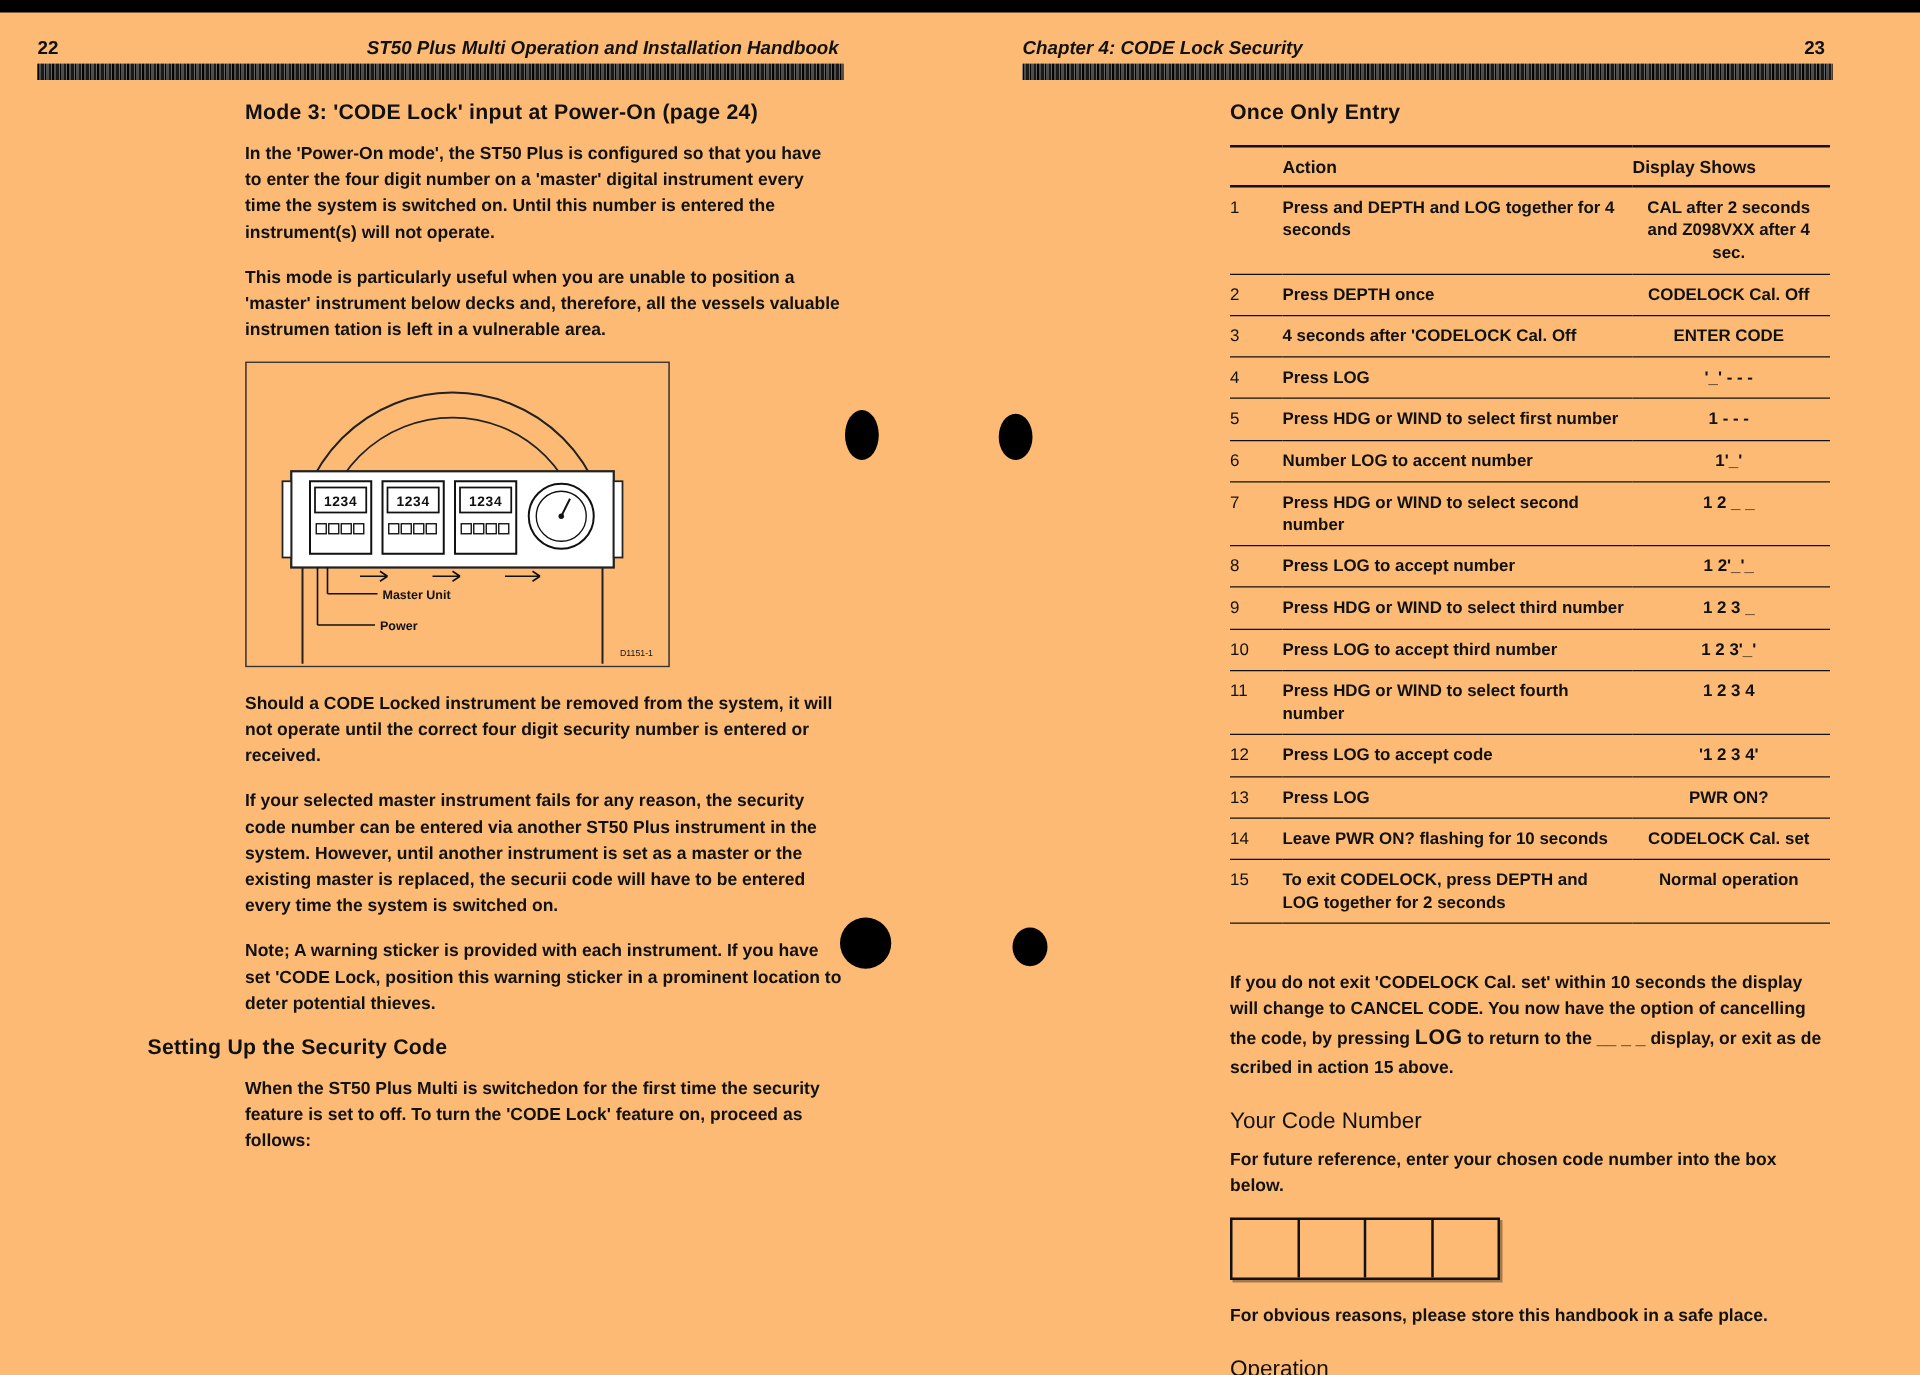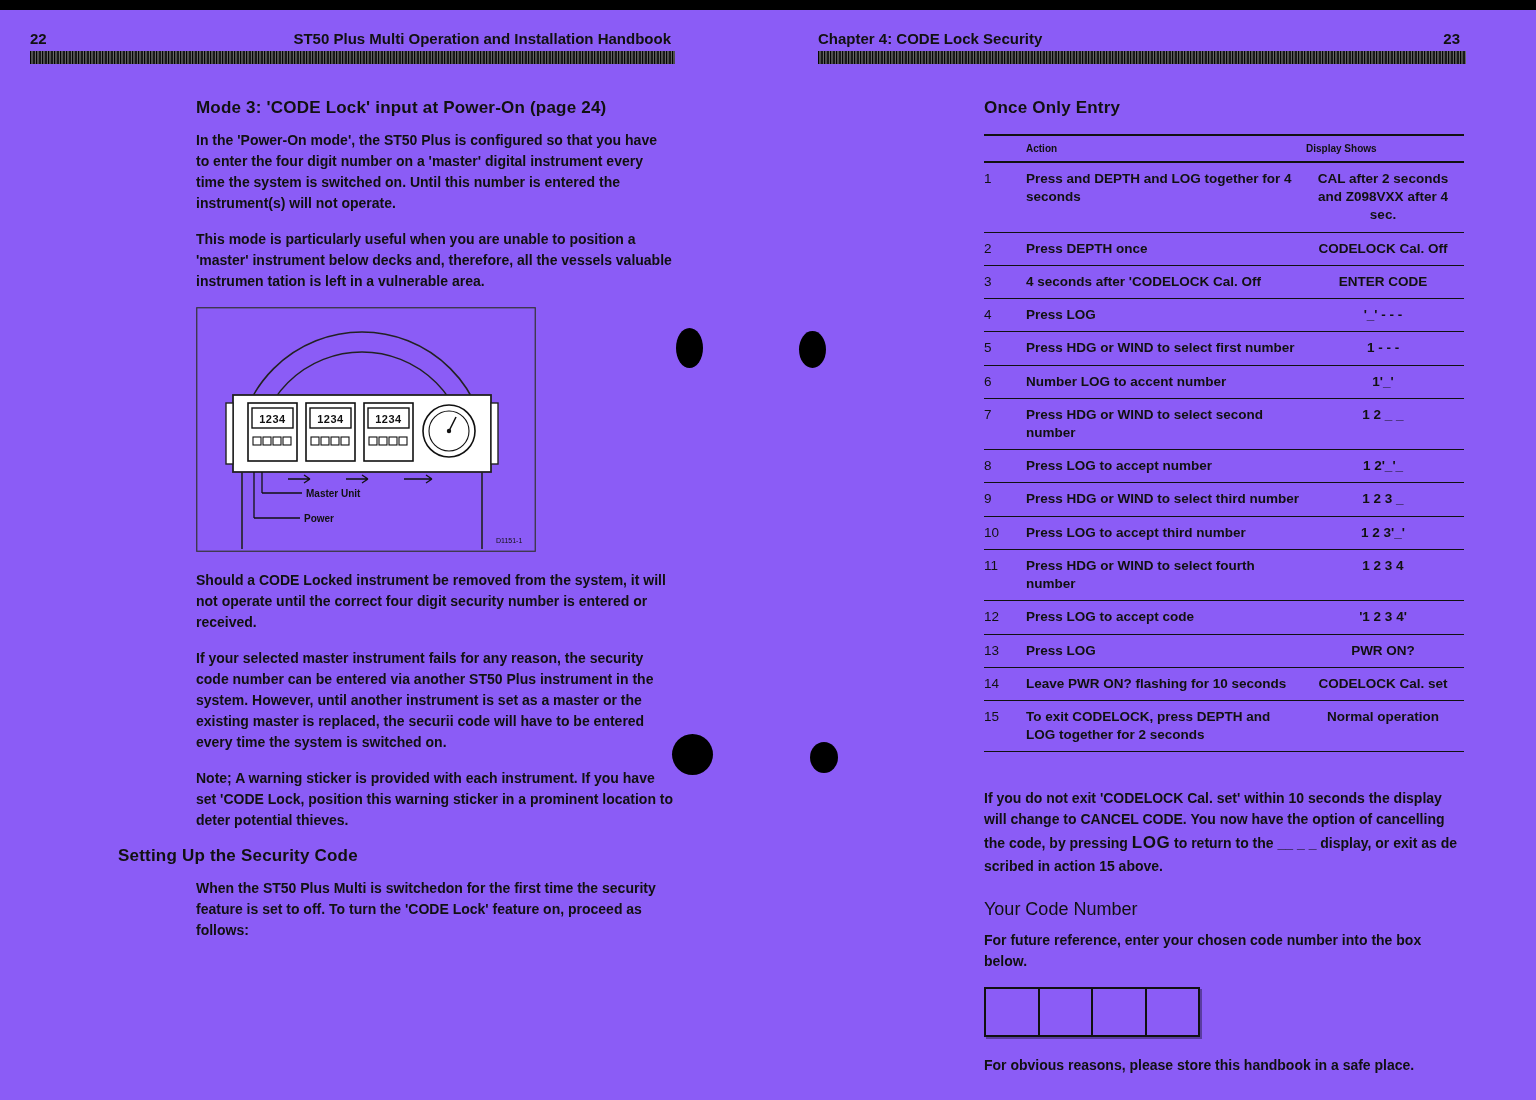--- a/index.html
+++ b/index.html
@@ -1,39 +1,39 @@
 <!DOCTYPE html>
 <html><head>
 <meta charset="utf-8">
 <style>
   html,body{margin:0;padding:0;background:#fff;}
   .sheet{
-    position:relative;width:1536px;height:1100px;background:#8b5cf6;
+    position:relative;width:1536px;height:1100px;background:#fdba74;
     font-family:"Liberation Sans",sans-serif;color:#111;overflow:hidden;
   }
   .top-strip{position:absolute;left:0;top:0;width:100%;height:10px;background:#000;}
 
   .page{position:absolute;top:30px;}
   .page.left{left:30px;width:645px;}
   .page.right{left:818px;width:648px;}
 
   .page-header{display:flex;align-items:baseline;font-size:15px;}
   .pgnum{font-weight:700;font-style:normal;}
-  .htitle{font-weight:700;}
+  .htitle{font-weight:700;font-style:italic;}
   .page.left .htitle{margin-left:auto;margin-right:4px;}
   .page.right .pgnum{margin-left:auto;margin-right:6px;}
 
   .halftone-bar{
     height:13px;margin-top:4px;
     background:
       repeating-linear-gradient(90deg, rgba(0,0,0,.92) 0 1px, rgba(90,90,90,.75) 1px 3px, rgba(25,25,25,.95) 3px 5px, rgba(140,140,140,.6) 5px 6px),
       linear-gradient(#3a3a3a,#1d1d1d);
   }
 
-  .content{margin-top:34px;}
+  .content{margin-top:16px;}
   .page.left .content{margin-left:166px;width:478px;}
   .page.right .content{margin-left:166px;width:480px;}
 
   h2{font-size:17px;font-weight:700;margin:0 0 12px 0;letter-spacing:.2px;}
   h3{font-size:18px;font-weight:400;margin:22px 0 10px 0;}
   p{font-size:14px;font-weight:700;line-height:1.5;margin:0 0 15px 0;}
 
   .outdent{margin-left:-78px;}
   .big-word{font-size:17px;letter-spacing:.5px;}
 
@@ -41,21 +41,21 @@
   figure.diagram{margin:6px 0 18px 0;padding:0;width:292px;}
   .dsvg{display:block;}
   .dsvg text{font-family:"Liberation Sans",sans-serif;font-weight:700;fill:#111;}
   .dsvg .lbl{font-size:10px;}
   .dsvg .disp{font-size:11px;letter-spacing:.5px;}
   .dsvg .figcode{font-size:7px;font-weight:400;}
 
   
   table.onceonly{width:100%;border-collapse:collapse;font-size:13.5px;font-weight:700;margin-top:16px;}
   table.onceonly th{
-    text-align:left;padding:7px 0;font-size:10px;
+    text-align:left;padding:7px 0;font-size:14px;
     border-top:2px solid #111;border-bottom:2px solid #111;
   }
   table.onceonly td{border-bottom:1.5px solid #111;padding:7px 4px 7px 0;vertical-align:top;line-height:1.35;}
   td.c-num, th.c-num{width:38px;font-weight:400;}
   td.c-action, th.c-action{width:276px;padding-right:14px;}
   td.c-display, th.c-display{width:auto;text-align:center;}
 
   .after-table{margin-top:36px;}
 
   .code-box{display:flex;width:212px;height:46px;border:2px solid #111;margin:4px 0 18px 0;box-shadow:2px 2px 0 rgba(0,0,0,.35);}

